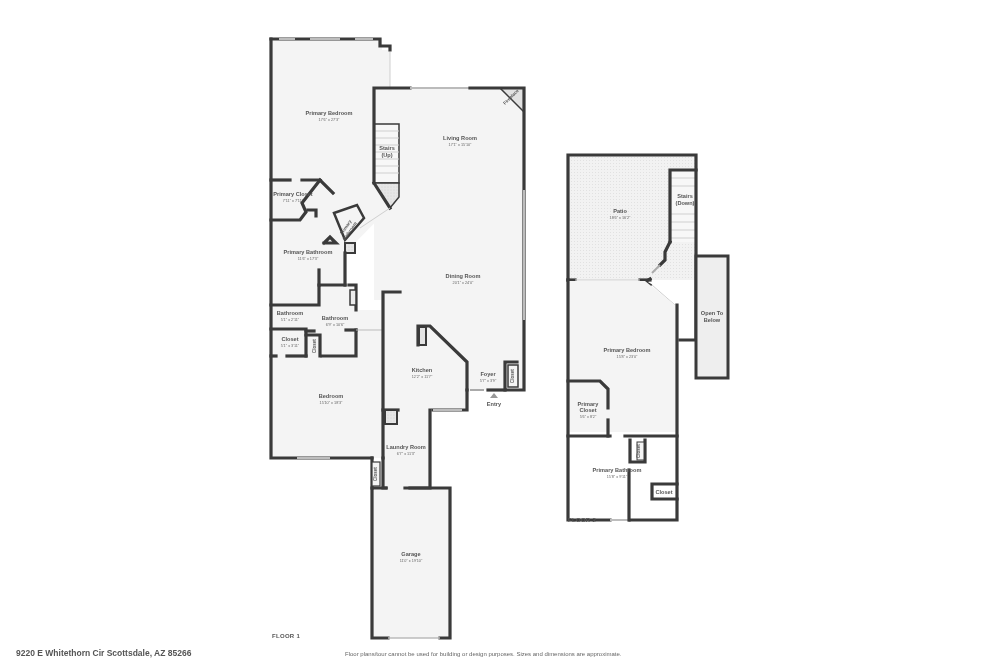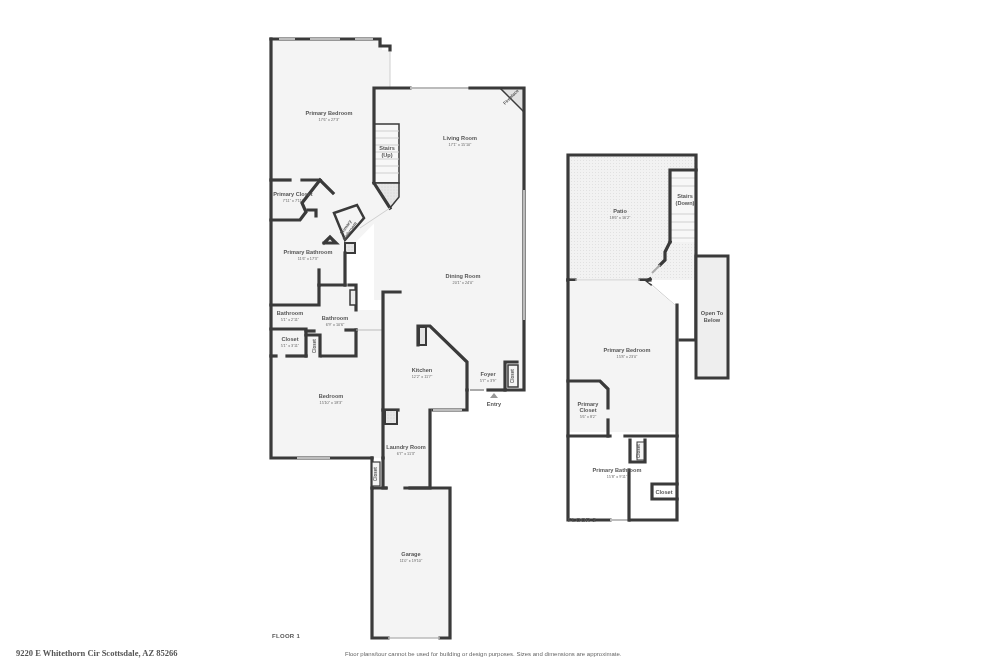--- a/index.html
+++ b/index.html
@@ -5,21 +5,21 @@
   html, body { margin: 0; padding: 0; background: #ffffff; }
   body { width: 1000px; height: 666px; position: relative; overflow: hidden; font-family: "Liberation Sans", sans-serif; }
   #plan { position: absolute; left: 0; top: 0; width: 1000px; height: 666px; }
   .wall { stroke: #3a3a3a; stroke-width: 3.2; fill: none; stroke-linecap: square; }
   .thin { stroke: #cfcfcf; stroke-width: 1; fill: none; }
   .floor { fill: #f4f4f4; }
   .hatch { fill: #e2e2e2; stroke: #3a3a3a; stroke-width: 1.5; }
   .room-label { font-family: "Liberation Sans", sans-serif; font-size: 5.6px; fill: #555; text-anchor: middle; font-weight: bold; }
   .room-dim { font-family: "Liberation Sans", sans-serif; font-size: 3.8px; fill: #666; text-anchor: middle; }
   .floor-label { font-family: "Liberation Sans", sans-serif; font-size: 6px; fill: #555; font-weight: bold; letter-spacing: 0.3px; }
-  .footer-address { position: absolute; left: 16px; top: 648px; font-size: 8.5px; font-weight: bold; color: #555; font-family: Liberation Serif, serif; }
+  .footer-address { position: absolute; left: 16px; top: 648px; font-size: 8.5px; font-weight: bold; color: #555; }
   .footer-disclaimer { position: absolute; left: 345px; top: 651px; font-size: 6px; color: #666; }
   .window { stroke: #bdbdbd; stroke-width: 2; }
 </style>
 </head>
 <body>
 
 <svg id="plan" viewBox="0 0 1000 666" xmlns="http://www.w3.org/2000/svg">
   <defs>
     <pattern id="dots" width="3" height="3" patternUnits="userSpaceOnUse">
       <rect width="3" height="3" fill="#f2f2f2"></rect>

